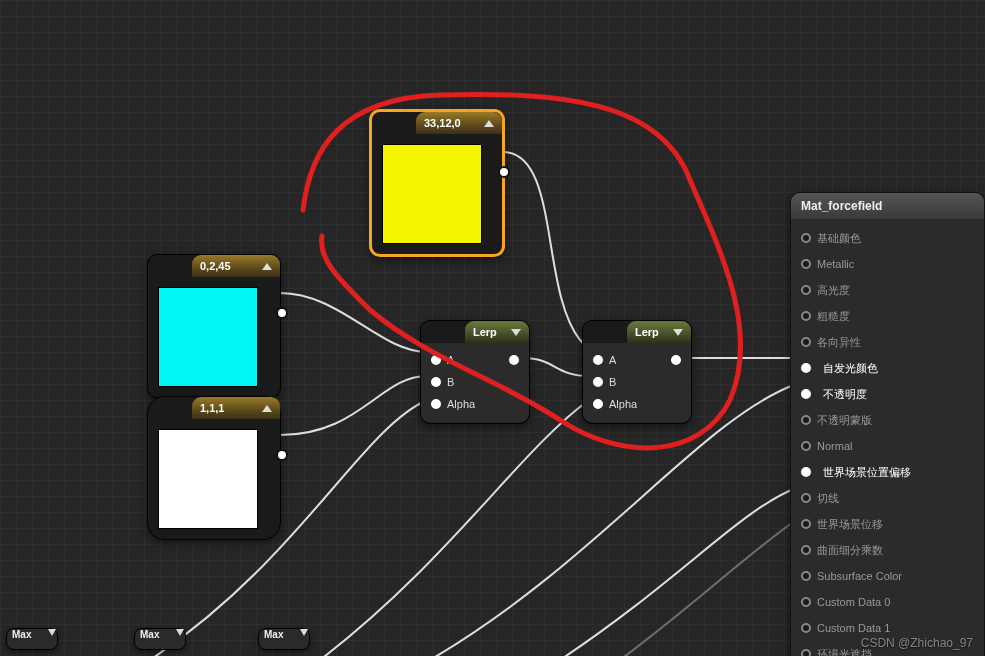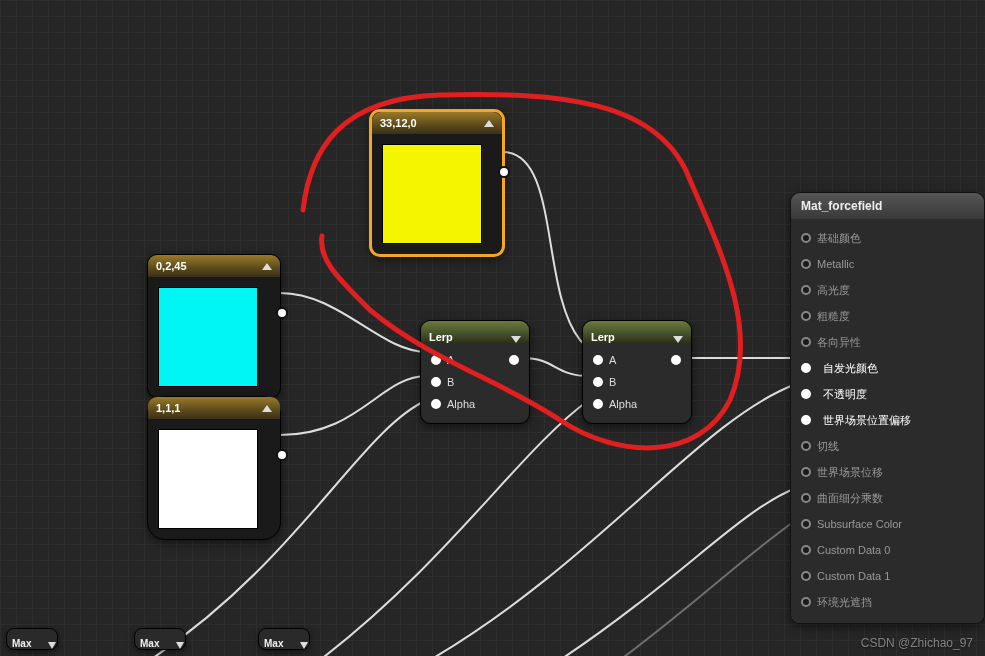--- a/index.html
+++ b/index.html
@@ -42,22 +42,23 @@
     height: 22px;
     display: flex;
     align-items: center;
     justify-content: space-between;
     padding: 0 8px;
     border-radius: 9px 9px 0 0;
     background: linear-gradient(180deg,#9a7a2a 0%, #5b4a1a 60%, #3a3018 100%);
     color: #fff;
     font-weight: 600;
     font-size: 11px;
-  }
-  .node-header.olive { background: linear-gradient(180deg,#6a7a3a 0%, #44502a 60%, #2b3018 100%); align-items: flex-end; }
+    margin-left: 44px;
+  }
+  .node-header.olive { background: linear-gradient(180deg,#6a7a3a 0%, #44502a 60%, #2b3018 100%); }
   .tri {
     width: 0; height: 0;
     border-left: 5px solid transparent;
     border-right: 5px solid transparent;
     border-bottom: 7px solid #ddd;
   }
   .tri.down { border-bottom: none; border-top: 7px solid #ddd; }
 
   .swatch-body {
     padding: 10px;
@@ -116,21 +117,21 @@
   .result-body .pin-row { height: 26px; color: #999; }
   .result-body .pin-row.active { color: #fff; gap: 12px; }
   .result-body .pin-row.active .pin { background: #fff; border-color: #fff; }
 
   .mini-node {
     position: absolute;
     width: 52px; height: 22px;
     background: #2a2a2a;
     border: 1px solid #000;
     border-radius: 8px;
-    display: flex; align-items: flex-end; justify-content: space-between;
+    display: flex; align-items: flex-start; justify-content: space-between;
     padding: 0 5px;
     color: #eee; font-size: 10px; font-weight: 600;
     box-shadow: 0 2px 6px rgba(0,0,0,.5);
     gap: 17px;
   }
   .mini-node .tri { border-bottom-width:5px; border-left-width:4px; border-right-width:4px; }
 
   .watermark {
     position: absolute;
     right: 12px; bottom: 6px;
@@ -272,20 +273,28 @@
         <span>各向异性</span>
       </div>
       <div class="pin-row active">
         <span class="pin"></span>
         <span>自发光颜色</span>
       </div>
       <div class="pin-row active">
         <span class="pin"></span>
         <span>不透明度</span>
       </div>
+      <div class="pin-row">
+        <span class="pin"></span>
+        <span>不透明蒙版</span>
+      </div>
+      <div class="pin-row">
+        <span class="pin"></span>
+        <span>Normal</span>
+      </div>
       <div class="pin-row active">
         <span class="pin"></span>
         <span>世界场景位置偏移</span>
       </div>
       <div class="pin-row">
         <span class="pin"></span>
         <span>切线</span>
       </div>
       <div class="pin-row">
         <span class="pin"></span>

